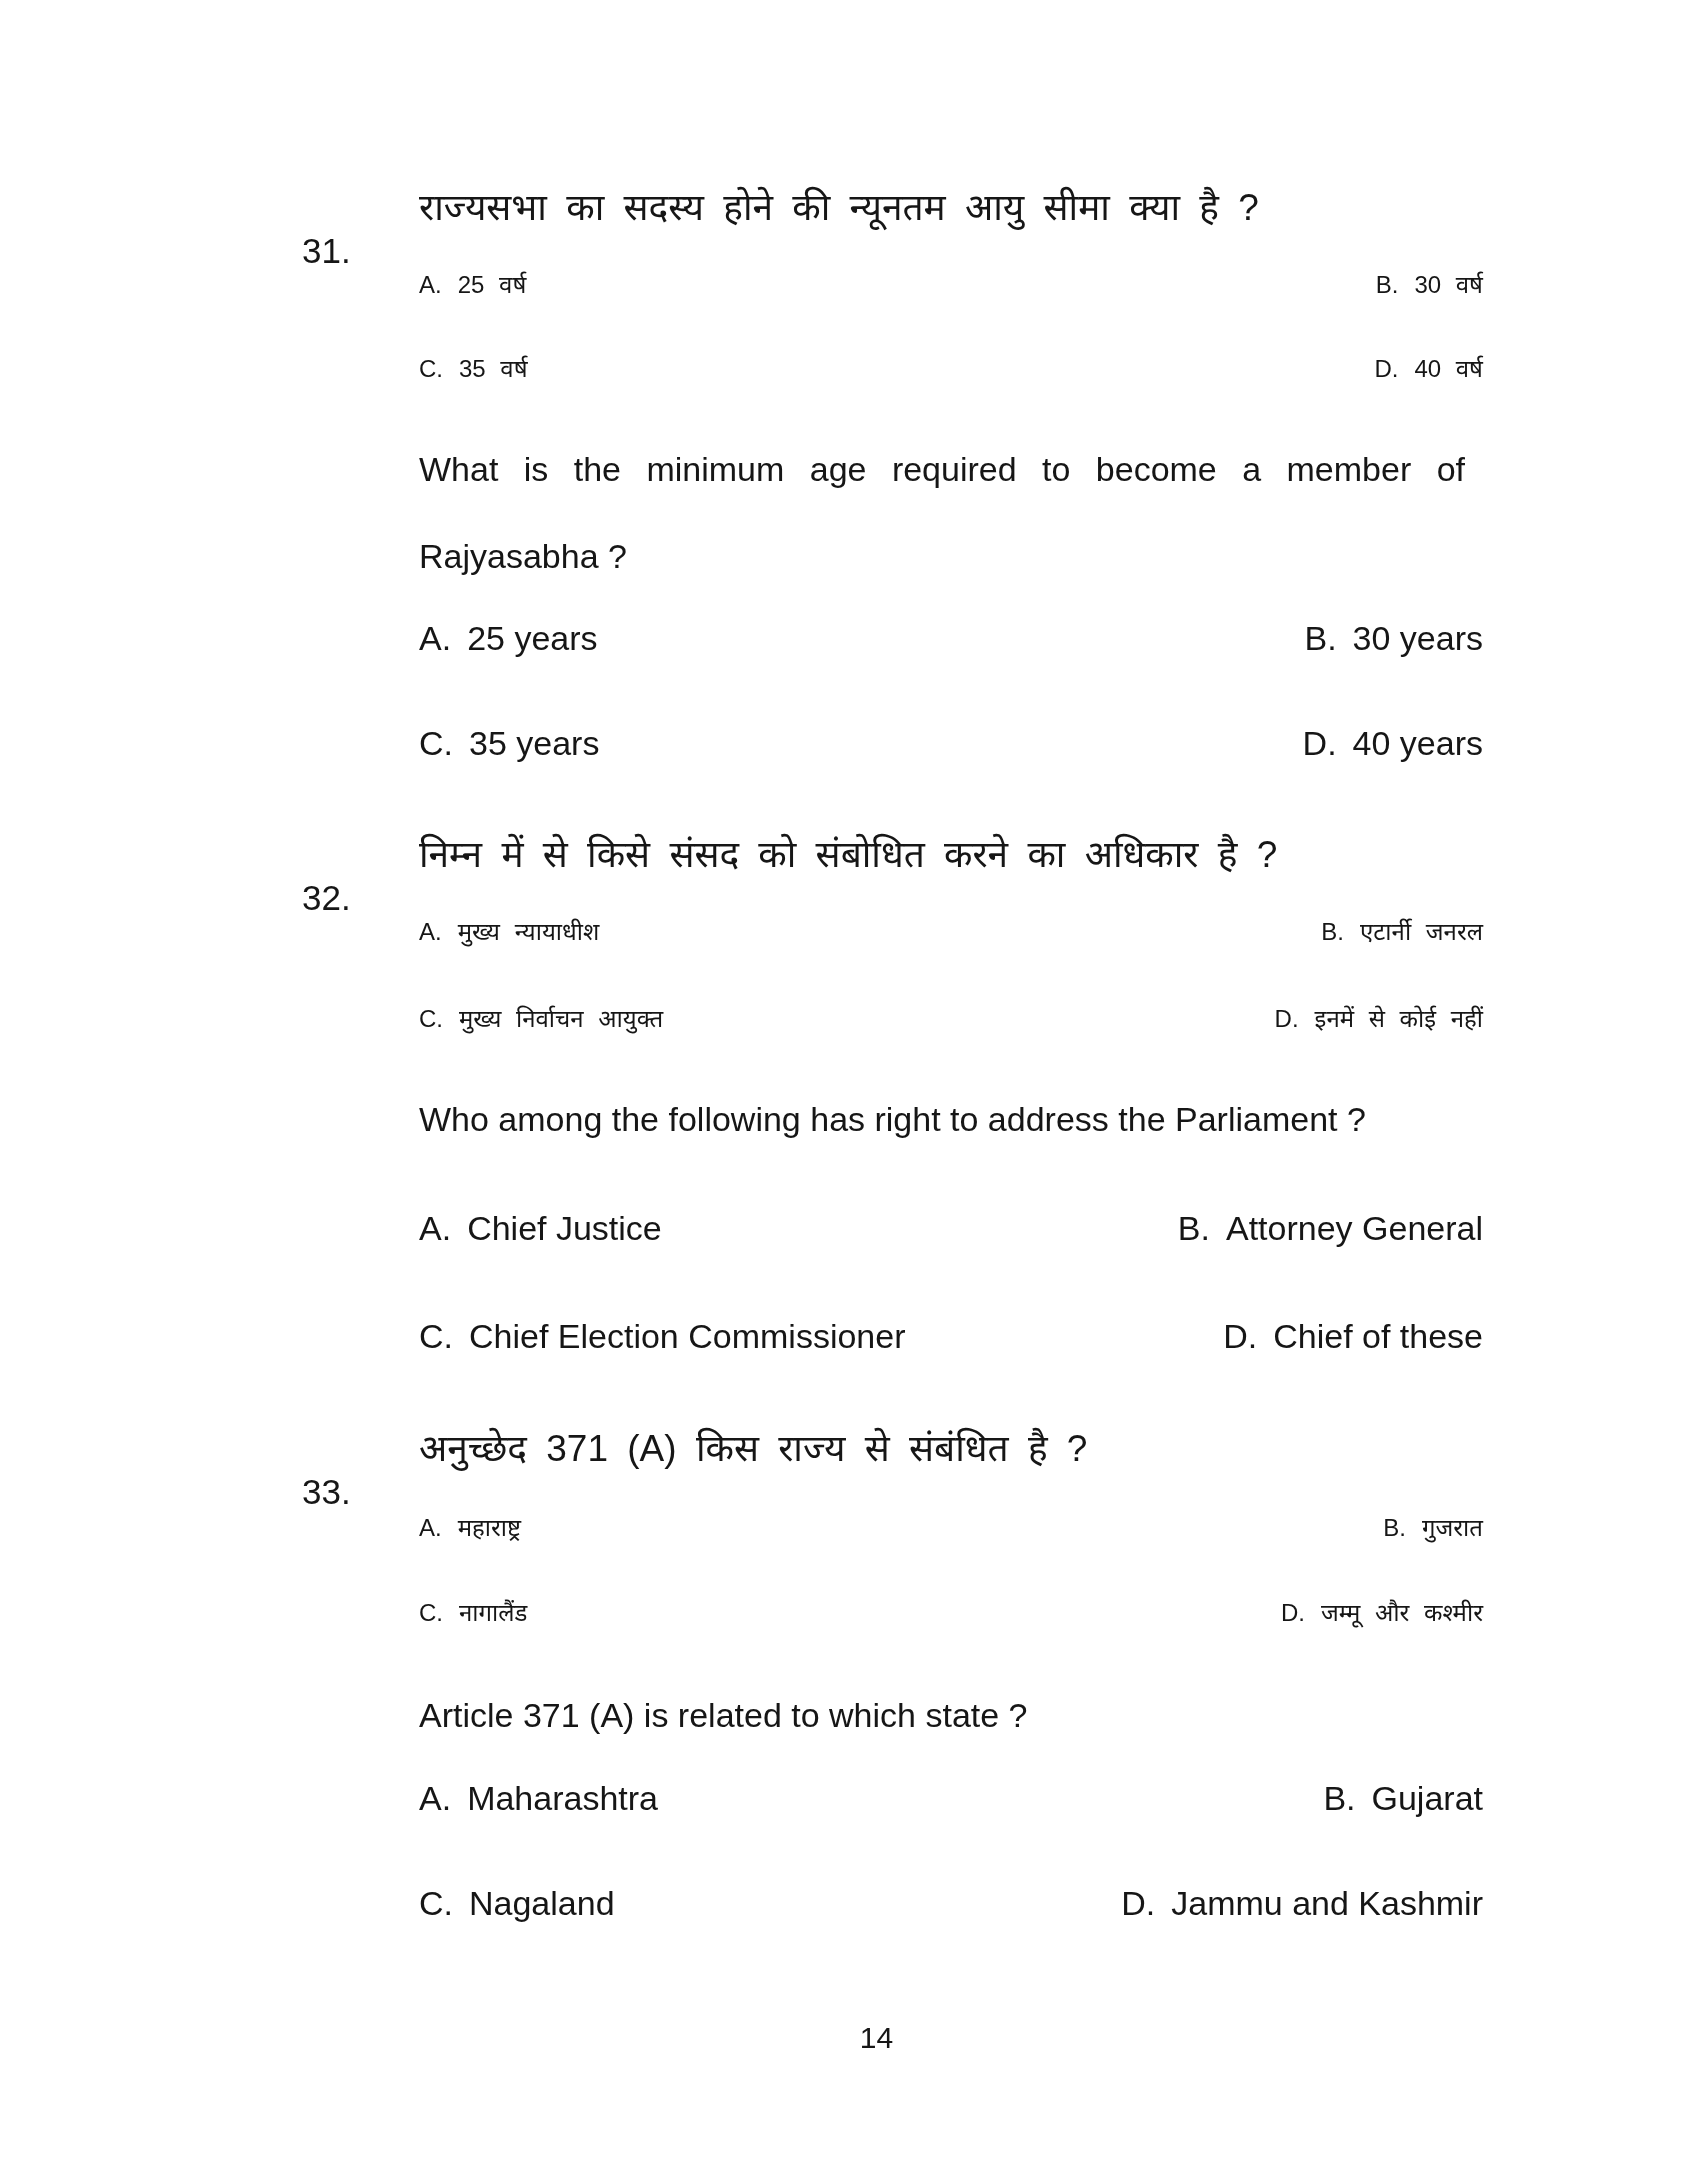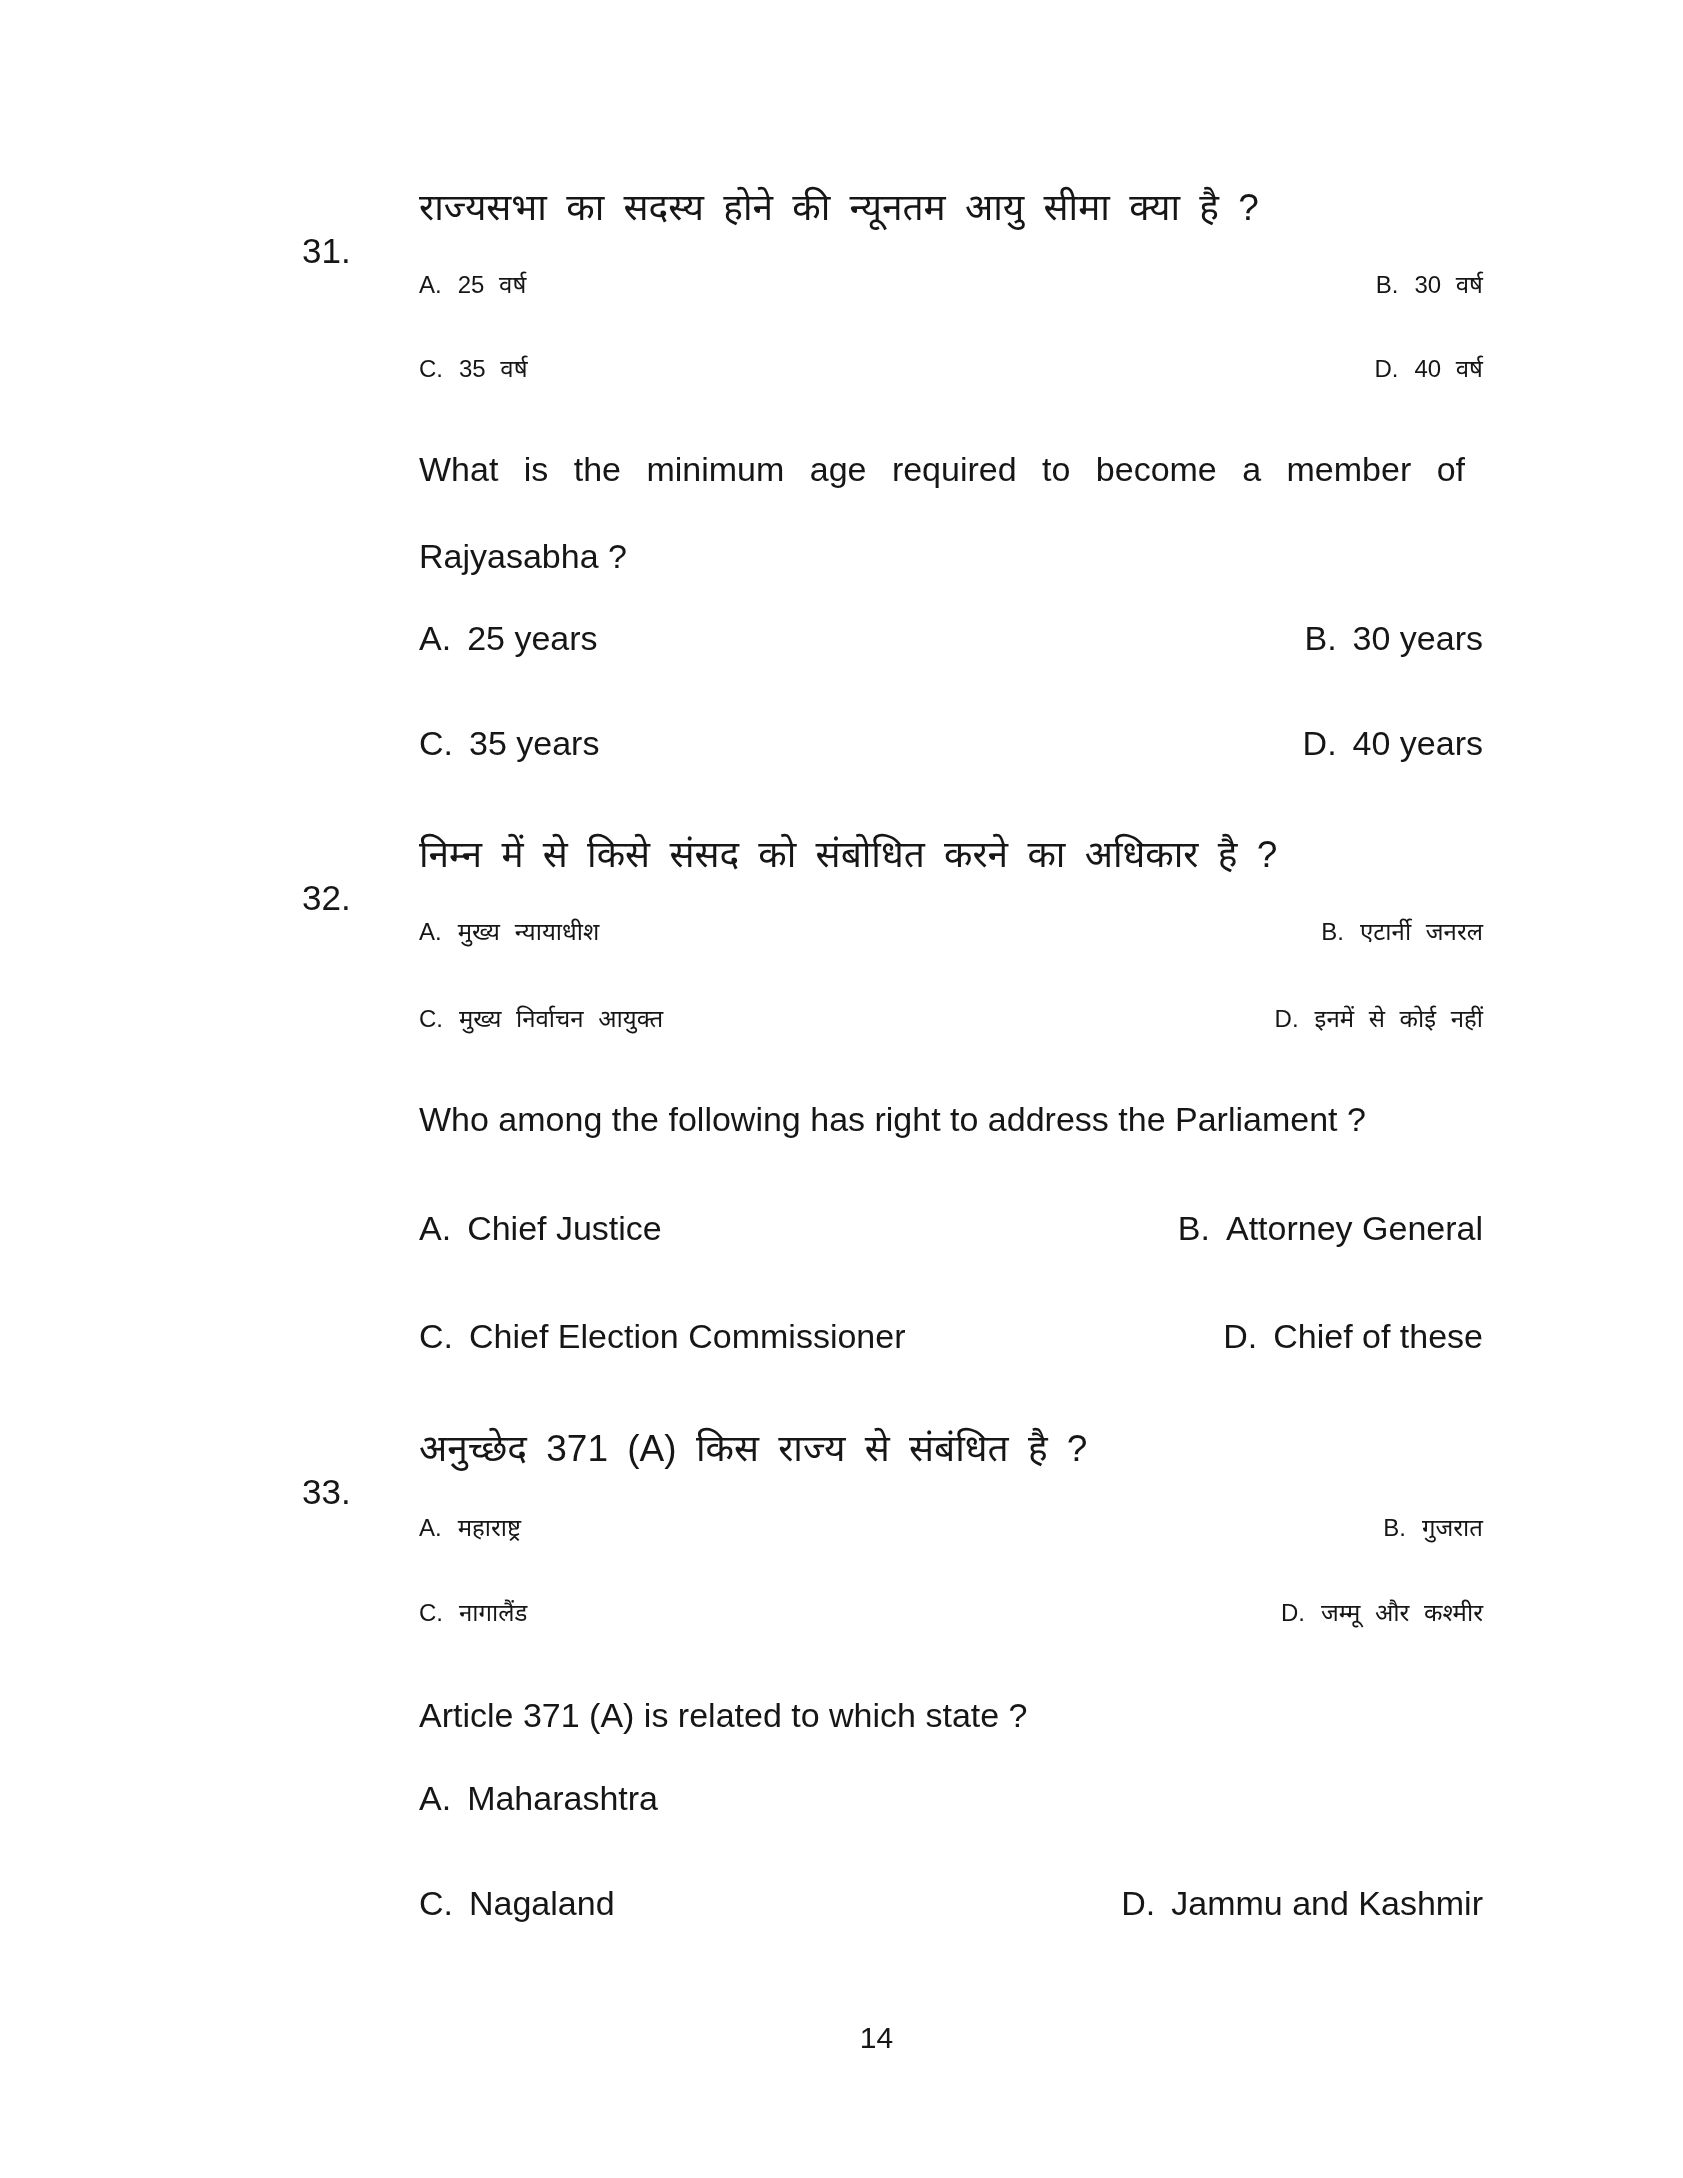--- a/index.html
+++ b/index.html
@@ -161,20 +161,23 @@
       <span class="opt-label">D.</span><span>जम्मू और कश्मीर</span>
     </div>
   </div>
 
   <div class="abs en-q" style="top:1693px">Article 371 (A) is related to which state ?</div>
 
   <div class="abs opt-row en-opt" style="top:1776px">
     <div class="cell-a">
       <span class="opt-label">A.</span><span>Maharashtra</span>
     </div>
+    <div class="cell-b">
+      <span class="opt-label">B.</span><span>Gujarat</span>
+    </div>
   </div>
   <div class="abs opt-row en-opt" style="top:1881px">
     <div class="cell-a">
       <span class="opt-label">C.</span><span>Nagaland</span>
     </div>
     <div class="cell-b">
       <span class="opt-label">D.</span><span>Jammu and Kashmir</span>
     </div>
   </div>
 

